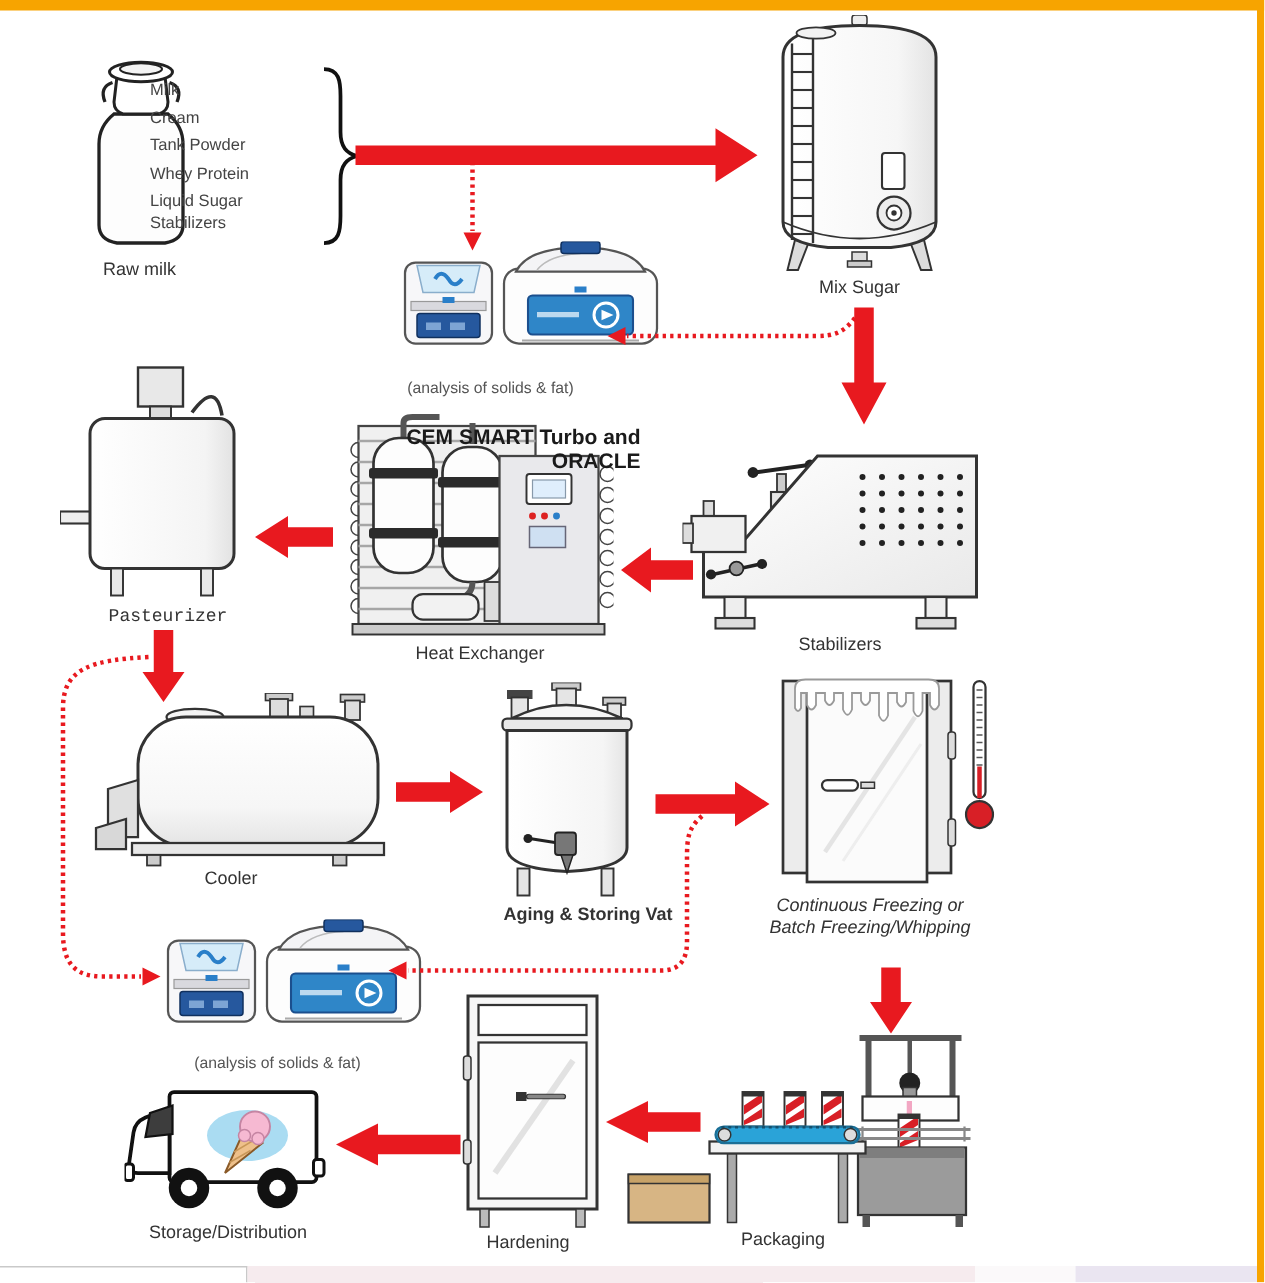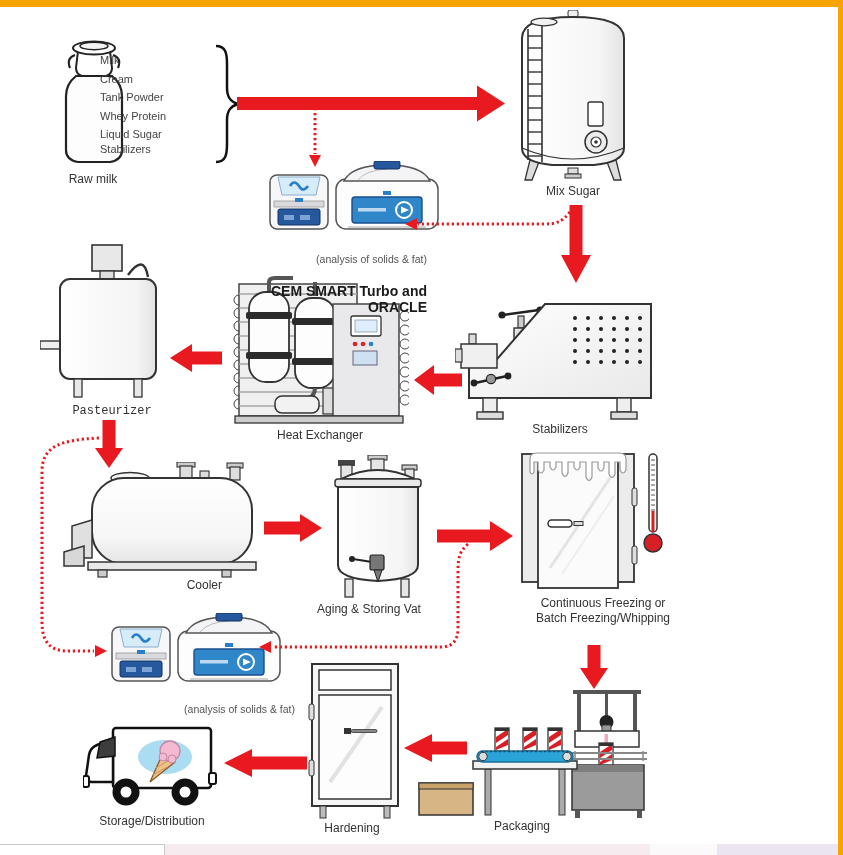--- a/index.html
+++ b/index.html
@@ -4,21 +4,21 @@
 <style>
   html,body { margin:0; padding:0; background:#fff; font-family:"Liberation Sans", sans-serif; }
   .canvas { position:relative; width:843px; height:855px; background:#fff; overflow:hidden; }
   .topbar  { position:absolute; left:0; top:0; width:843px; height:7px; background:#F7A400; z-index:8; }
   .rightbar{ position:absolute; right:0; top:0; width:5px; height:855px; background:#F7A400; z-index:8; }
   .title { position:absolute; left:225px; top:2px; width:280px; text-align:center;
            font-size:19px; font-weight:bold; color:#1a1a1a; z-index:4; }
   .node { position:absolute; z-index:2; }
   .label { position:absolute; font-size:12px; color:#333; text-align:center; z-index:3; }
   .caption-bold { position:absolute; font-size:14px; font-weight:bold; color:#1a1a1a; text-align:right; z-index:3;margin-top:44px; }
-  .caption-sub  { position:absolute; font-size:10.5px; color:#555; text-align:right; z-index:3; }
+  .caption-sub  { position:absolute; font-size:10.5px; color:#555; text-align:center; z-index:3; }
   .ing { position:absolute; left:100px; top:51px; width:112px; text-align:left;
          font-size:11px; color:#444; line-height:18.5px; z-index:3; }
   .ing span { display:block; }
   .ing .tight { margin-top:-4px; }
   .overlay { position:absolute; left:0; top:0; z-index:6; pointer-events:none; }
   .footer { position:absolute; top:844px; height:11px; z-index:7; }
   .f1 { left:0;   width:164px; background:#ffffff; border-top:1px solid #c9c9c9; border-right:1px solid #c9c9c9; }
   .f2 { left:165px; width:485px; background:#f6ebee; }
   .f3 { left:650px; width:67px;  background:#fbf9fa; }
   .f4 { left:717px; width:126px; background:#eae5f1; }
@@ -272,21 +272,21 @@
       <rect x="165" y="1" width="16" height="5" fill="#ccc" stroke="#333" stroke-width="1.1"></rect>
       <rect x="168" y="5" width="10" height="13" fill="#ddd" stroke="#333" stroke-width="1.2"></rect>
       <rect x="30" y="16" width="160" height="86" rx="32" fill="url(#coolg)" stroke="#333" stroke-width="2"></rect>
       <path d="M30,58 L10,64 L10,96 L30,96 Z" fill="#e0e0e0" stroke="#333" stroke-width="1.5"></path>
       <path d="M2,90 L22,84 L22,104 L2,104 Z" fill="#d8d8d8" stroke="#333" stroke-width="1.5"></path>
       <rect x="26" y="100" width="168" height="8" fill="#e8e8e8" stroke="#333" stroke-width="1.5"></rect>
       <rect x="36" y="108" width="9" height="7" fill="#ccc" stroke="#333" stroke-width="1.2"></rect>
       <rect x="160" y="108" width="9" height="7" fill="#ccc" stroke="#333" stroke-width="1.2"></rect>
     </svg>
   </div>
-  <div class="label" style="left:122px; top:578px; width:100px;text-align:right;">Cooler</div>
+  <div class="label" style="left:104px; top:578px; width:100px;">Cooler</div>
 
   <div class="node" style="left:325px; top:455px;">
     <svg width="106" height="145" viewBox="0 0 106 145">
       <defs>
           <linearGradient id="vatg" x1="0" y1="0" x2="1" y2="0">
         <stop offset="0" stop-color="#fff"></stop>
             <stop offset="0.8" stop-color="#f5f5f5"></stop>
             <stop offset="1" stop-color="#e4e4e4"></stop>
       </linearGradient>
         </defs>
@@ -300,21 +300,21 @@
       <rect x="10" y="24" width="86" height="8" rx="3" fill="#e9e9e9" stroke="#333" stroke-width="1.5"></rect>
       <path d="M13,32 L93,32 L93,110 Q93,124 53,126 Q13,124 13,110 Z" fill="url(#vatg)" stroke="#333" stroke-width="2"></path>
       <rect x="20" y="124" width="8" height="18" fill="#e5e5e5" stroke="#333" stroke-width="1.3"></rect>
       <rect x="76" y="124" width="8" height="18" fill="#e5e5e5" stroke="#333" stroke-width="1.3"></rect>
       <line x1="28" y1="104" x2="47" y2="107" stroke="#222" stroke-width="2"></line>
       <circle cx="27" cy="104" r="3" fill="#222"></circle>
       <rect x="45" y="100" width="14" height="15" rx="2" fill="#777" stroke="#222" stroke-width="1.2"></rect>
       <path d="M49,115 L57,115 L53,127 Z" fill="#777" stroke="#222" stroke-width="1"></path>
     </svg>
   </div>
-  <div class="label" style="left:294px; top:602px; width:150px;">Aging &amp; Storing Vat</div>
+  <div class="label" style="left:317px; top:602px; width:150px;font-weight:bold;">Aging &amp; Storing Vat</div>
 
   <div class="node" style="left:520px; top:450px;">
     <svg width="122" height="140" viewBox="0 0 122 140">
       <rect x="2" y="4" width="112" height="128" fill="#ececec" stroke="#333" stroke-width="1.8"></rect>
       <rect x="18" y="10" width="80" height="128" fill="#fbfbfb" stroke="#333" stroke-width="1.8"></rect>
       <line x1="30" y1="118" x2="90" y2="28" stroke="#e4e4e4" stroke-width="3"></line>
       <line x1="42" y1="124" x2="94" y2="46" stroke="#eee" stroke-width="2"></line>
       <path d="M10,22 L10,9 Q10,3 17,3 L99,3 Q106,3 106,9 L106,20 Q103,26 100,20 L100,12 L95,12 L95,24 Q92,31 89,24 L89,12 L84,12 L84,18 Q81,24 78,18 L78,12 L72,12 L72,27 Q69,34 66,27 L66,12 L60,12 L60,17 Q57,23 54,17 L54,12 L48,12 L48,23 Q45,30 42,23 L42,12 L36,12 L36,17 Q33,23 30,17 L30,12 L24,12 L24,20 Q21,26 18,20 L18,12 L14,12 L14,22 Q12,26 10,22 Z" fill="#fff" stroke="#999" stroke-width="1.2"></path>
       <rect x="28" y="70" width="24" height="7" rx="3.5" fill="#fff" stroke="#333" stroke-width="1.5"></rect>
       <rect x="54" y="71.5" width="9" height="4" fill="#ddd" stroke="#333" stroke-width="1"></rect>
@@ -335,21 +335,21 @@
         <line x1="8" y1="37" x2="12" y2="37"></line>
           <line x1="8" y1="42" x2="12" y2="42"></line>
           <line x1="8" y1="47" x2="12" y2="47"></line>
         <line x1="8" y1="52" x2="12" y2="52"></line>
           <line x1="8" y1="57" x2="12" y2="57"></line>
       </g>
       <rect x="8.5" y="58" width="3" height="21" fill="#d81f26"></rect>
       <circle cx="10" cy="90" r="9" fill="#d81f26" stroke="#333" stroke-width="1.5"></circle>
     </svg>
   </div>
-  <div class="label" style="left:518px; top:596px; width:170px; line-height:15px;">
+  <div class="label" style="left:495px; top:596px; width:170px; line-height:15px;font-style:italic;">
     <div>Continuous Freezing or</div>
     <div>Batch Freezing/Whipping</div>
   </div>
 
   <div class="node" style="left:108px; top:613px;">
     <svg width="176" height="72" viewBox="0 0 176 72">
       <rect x="4" y="14" width="58" height="54" rx="7" fill="#f7f7f9" stroke="#555" stroke-width="1.5"></rect>
       <polygon points="12,16 54,16 50,34 16,34" fill="#d6ecf9" stroke="#8aaecc" stroke-width="1"></polygon>
       <path d="M24,25 q4,-7 9,0 q4,7 9,0" fill="none" stroke="#2a7fc9" stroke-width="2.6"></path>
       <rect x="8" y="40" width="50" height="6" fill="#d9d9de" stroke="#999" stroke-width="0.8"></rect>

